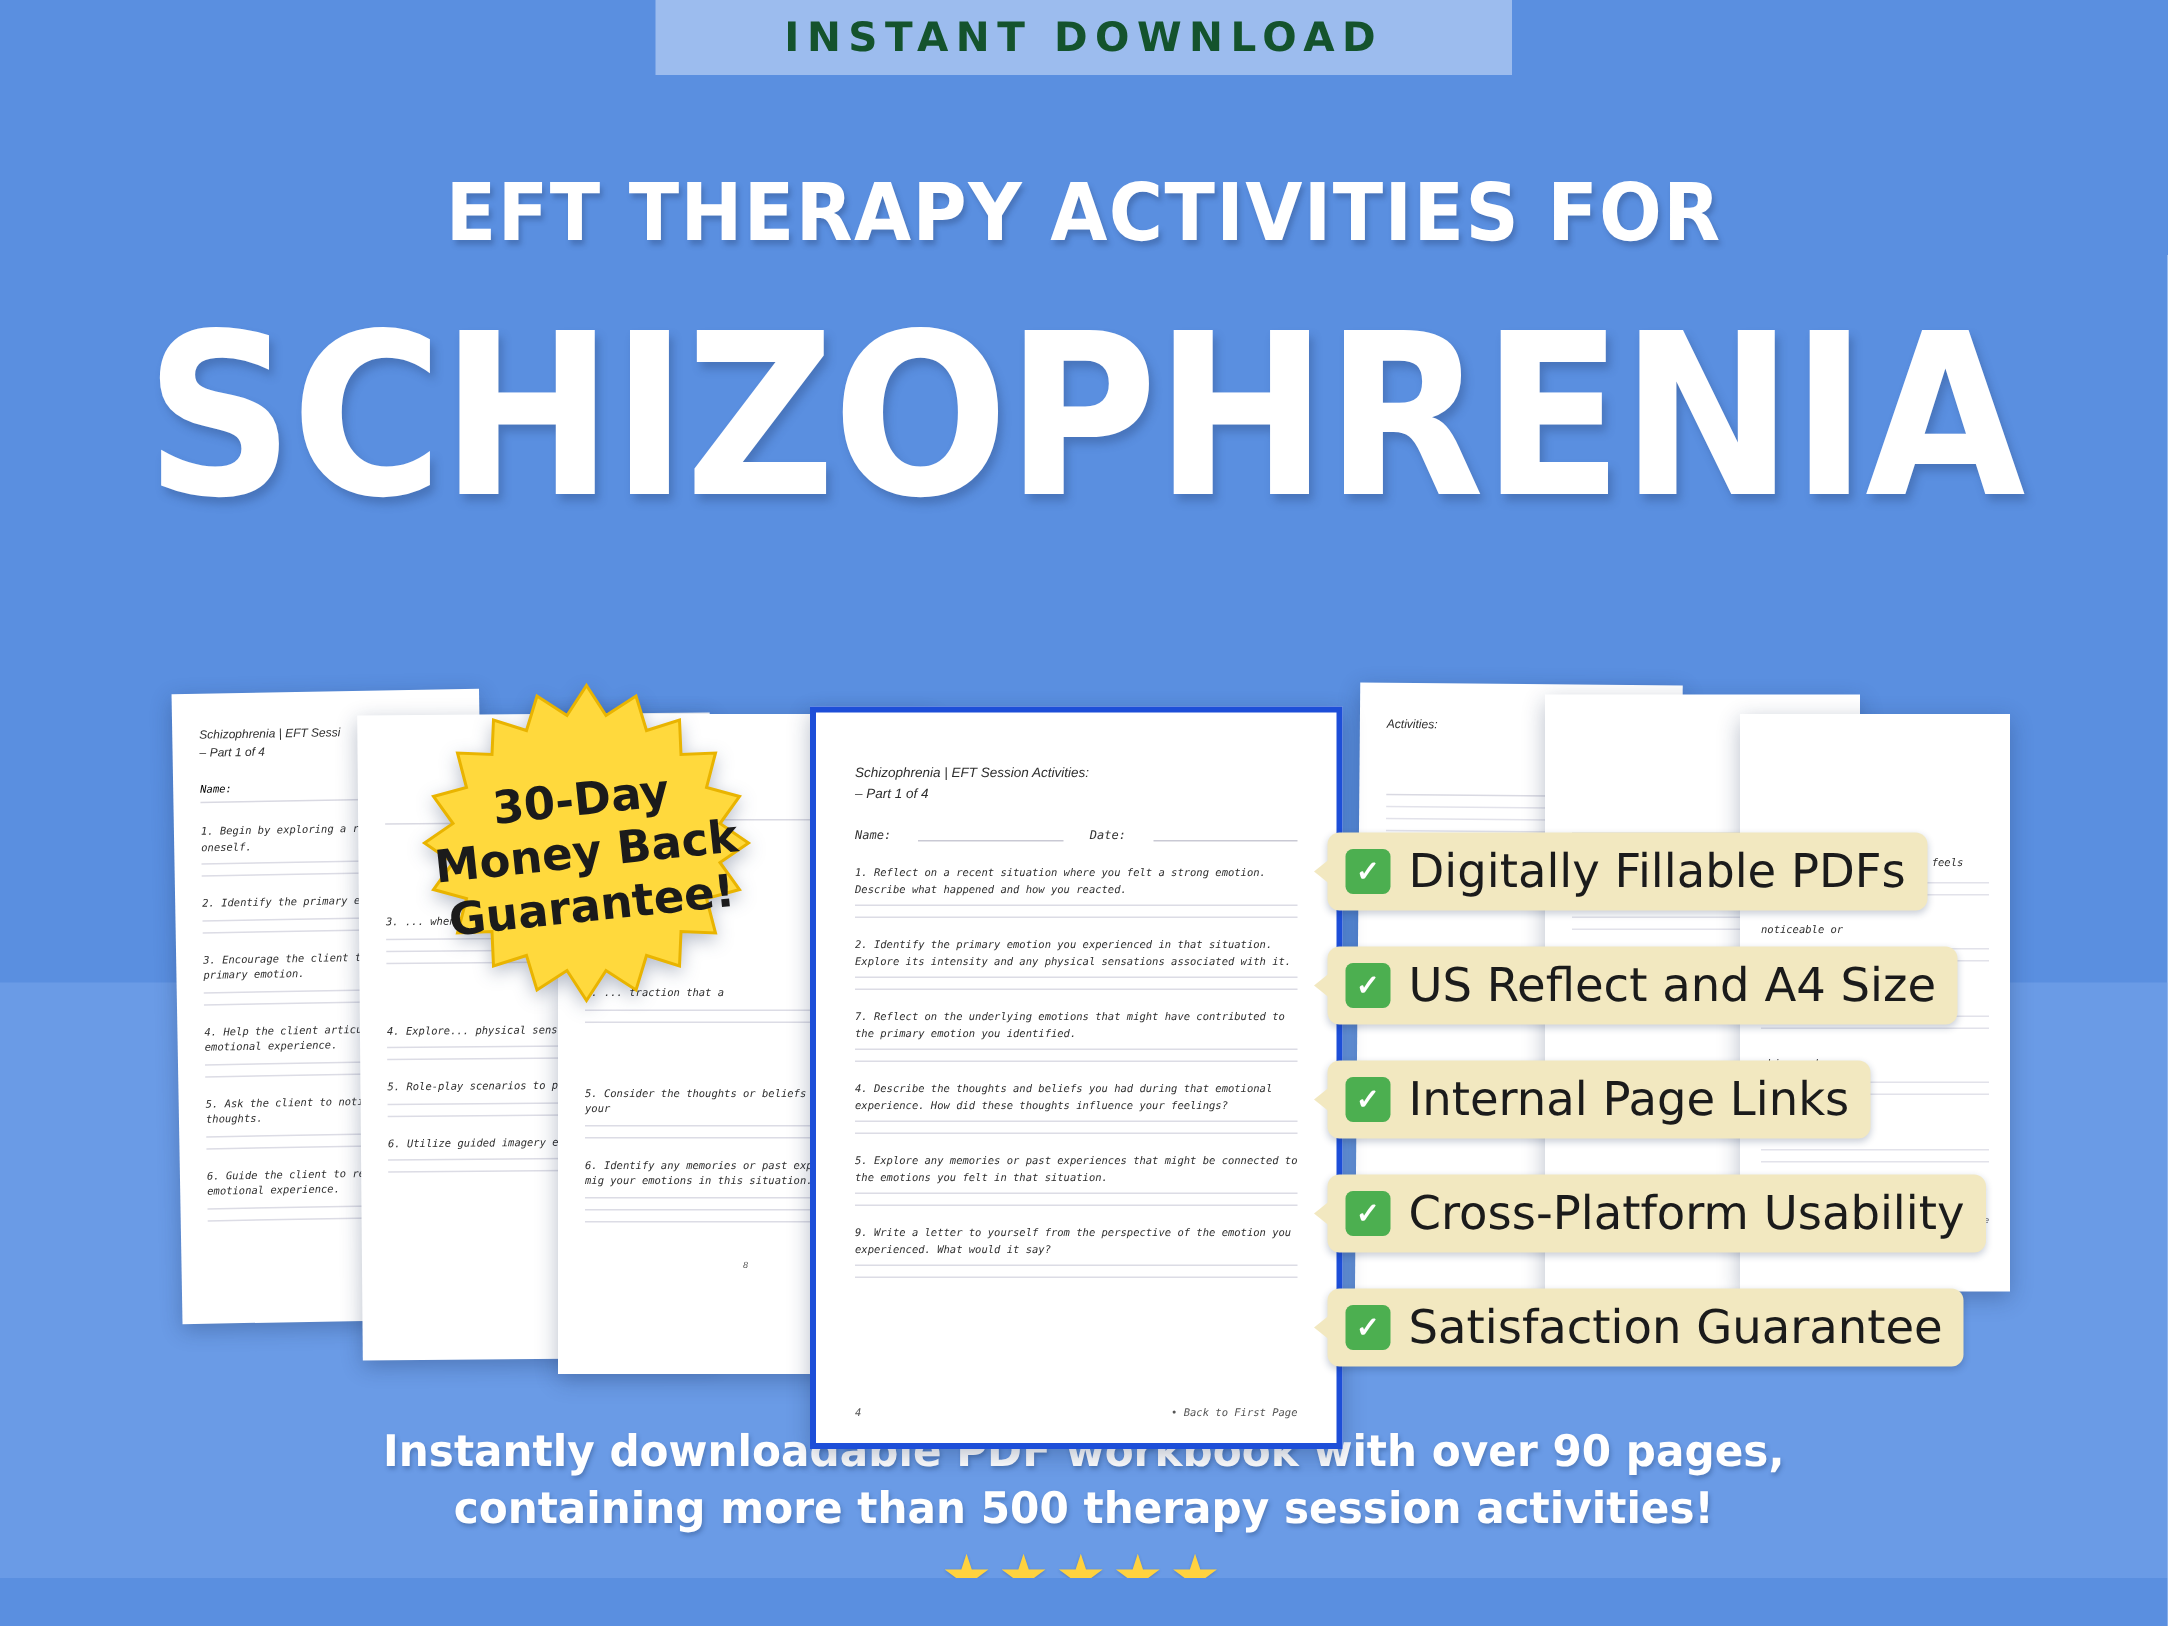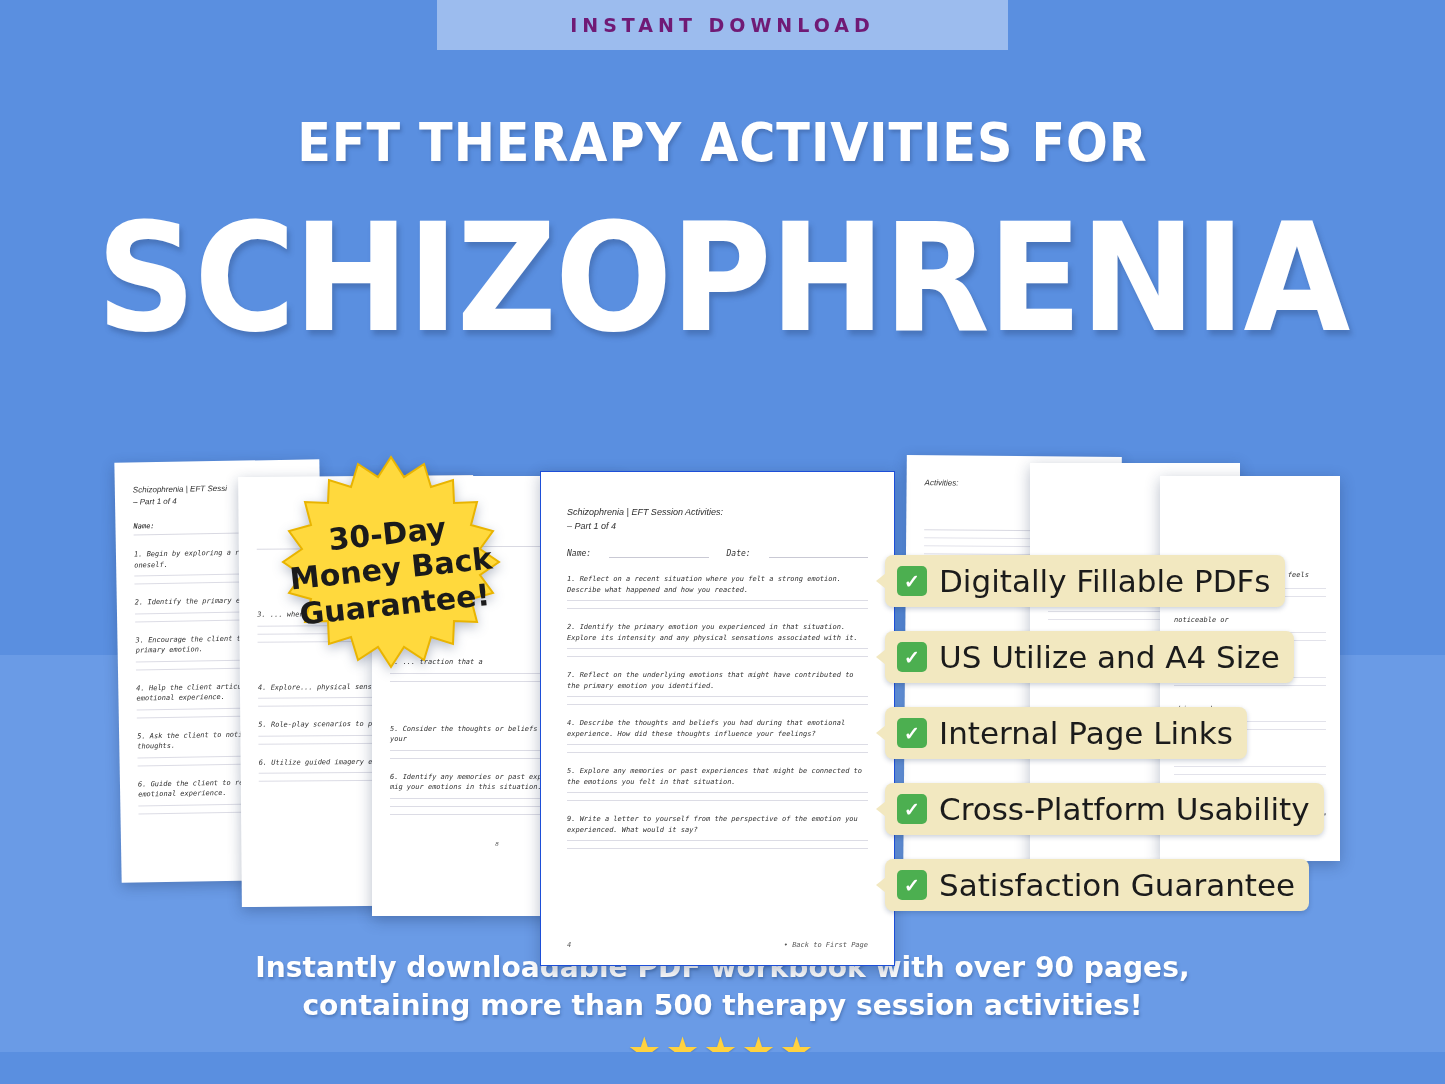--- a/index.html
+++ b/index.html
@@ -23,22 +23,22 @@
     background: #5A8FE0;
   }
 
   
   .ribbon {
     position: absolute; left: 437px; top: 0; width: 571px; height: 50px;
     background: #9CBCEE;
     display: flex; align-items: center; justify-content: center;
   }
   .ribbon span {
-    color: #701a75;
-    font-size: 19px;
+    color: #14532d;
+    font-size: 27px;
     font-weight: bold;
     letter-spacing: 5px;
     font-family: "DejaVu Sans", sans-serif;
   }
 
   
   .title-small {
     position: absolute; left: 0; top: 112px; width: 100%;
     text-align: center;
     color: #FFFFFF;
@@ -77,21 +77,21 @@
 
   
   #page-1 { left: 118px; top: 30px; width: 205px; height: 420px; transform: rotate(-1deg); }
   #page-2 { left: 240px; top: 45px; width: 235px; height: 430px; transform: rotate(-0.5deg); }
   #page-3 { left: 372px; top: 45px; width: 250px; height: 440px; }
   #page-4 { left: 905px; top: 25px; width: 215px; height: 420px; transform: rotate(0.5deg); }
   #page-5 { left: 1030px; top: 32px; width: 210px; height: 405px; }
   #page-6 { left: 1160px; top: 45px; width: 180px; height: 385px; }
   #page-main {
     left: 540px; top: 40px; width: 355px; height: 495px;
-    border: 1px solid #1d4ed8;
+    border: 4px solid #1d4ed8;
     z-index: 5;
   }
 
   .page-inner { padding: 22px 18px; }
   .main-inner { padding: 34px 26px 20px 26px; position: relative; height: 100%; }
   .name-row { display: flex; gap: 18px; font-size: 8px; color: #333; margin: 16px 0 16px 0;
     font-family: "DejaVu Sans Mono", monospace; }
   .name-row .lbl { white-space: nowrap; }
   .name-row .ln { border-bottom: 1px solid #c9c9d4; flex: 1; }
   .q-block { margin-bottom: 13px; }
@@ -444,21 +444,21 @@
     </div>
   </div>
 
   <div class="features">
     <div class="feature">
       <span class="check">✓</span>
       <span class="feature-label">Digitally Fillable PDFs</span>
     </div>
     <div class="feature">
       <span class="check">✓</span>
-      <span class="feature-label">US Utilize and A4 Size</span>
+      <span class="feature-label">US Reflect and A4 Size</span>
     </div>
     <div class="feature">
       <span class="check">✓</span>
       <span class="feature-label">Internal Page Links</span>
     </div>
     <div class="feature">
       <span class="check">✓</span>
       <span class="feature-label">Cross-Platform Usability</span>
     </div>
     <div class="feature">

